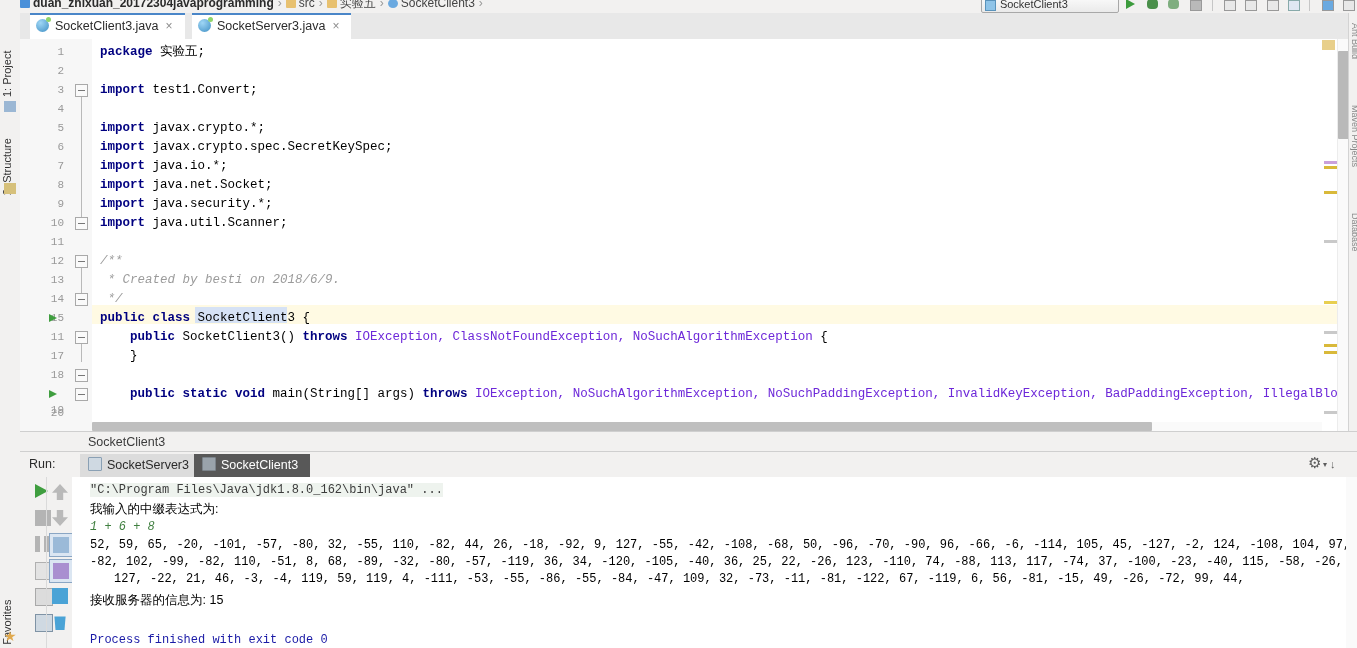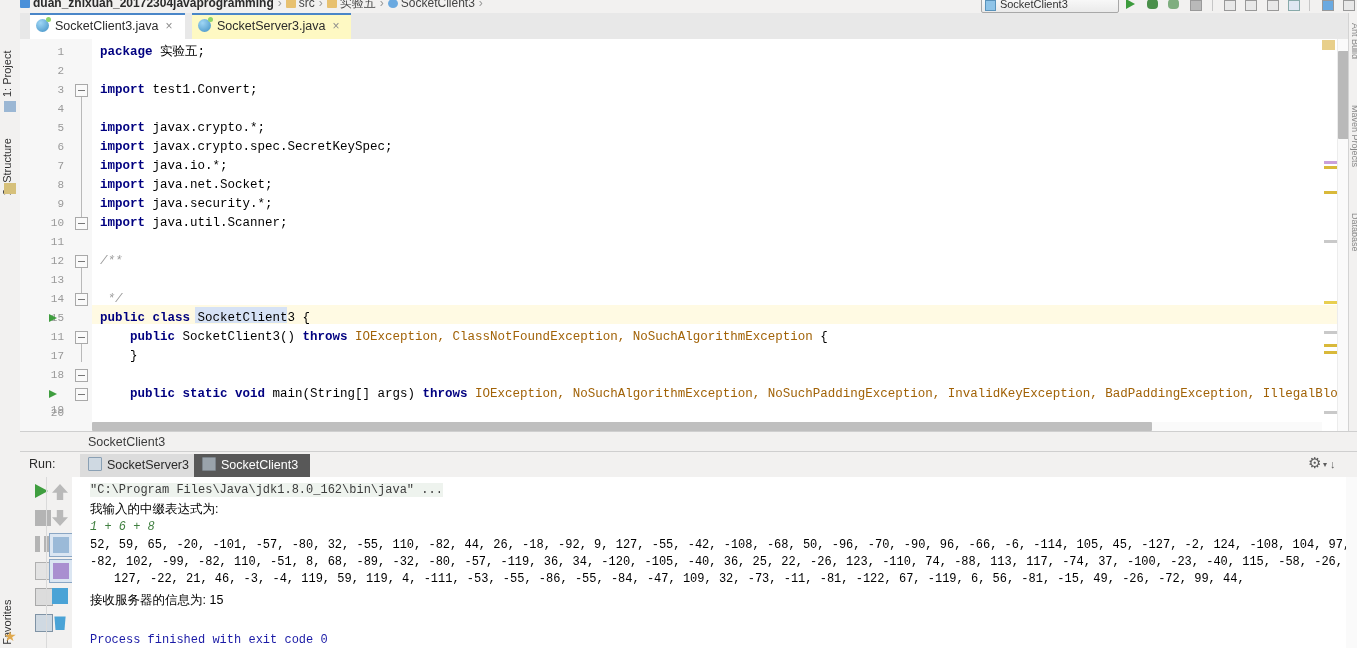--- a/index.html
+++ b/index.html
@@ -60,21 +60,21 @@
   .etab{position:absolute;top:0;height:26px;line-height:26px;
     font-size:12.5px;color:#2b2b2b;padding:0 8px 0 6px;white-space:nowrap;cursor:default;}
   .etab .ico{display:inline-block;width:13px;height:13px;border-radius:50%;
     background:radial-gradient(circle at 35% 30%,#9fd6f5,#3f8fc4);
     vertical-align:-2px;margin-right:6px;position:relative;}
   .etab .ico:after{content:"";position:absolute;right:-2px;top:-2px;width:5px;height:5px;
     background:#8fd46a;border-radius:50%;}
   .etab .x{display:inline-block;width:11px;color:#8d8d8d;font-size:12px;margin-left:7px;}
   .etab.sel{background:#ffffff;border-bottom:1px solid #fff;}
   .etab.sel:before{content:"";position:absolute;left:0;right:0;top:0;height:2px;background:#4a86c8;}
-  .etab.act{background:#fef9c3;}
+  .etab.act{background:#ffffff;}
   .etab.act:before{content:"";position:absolute;left:0;right:0;top:0;height:2px;background:#4a86c8;}
   .etab-t1{left:10px;}
   .etab-t2{left:172px;}
 
   
   .editor{position:absolute;left:20px;top:39px;width:1337px;height:392px;background:#fff;
     overflow:hidden;}
   .gutter{position:absolute;left:0;top:0;width:52px;height:392px;background:#f7f7f7;
     border-right:1px solid #e2e2e2;}
   .foldbar{position:absolute;left:52px;top:0;width:20px;height:392px;background:#f7f7f7;}
@@ -86,21 +86,21 @@
   .foldh{position:absolute;left:3px;width:13px;height:13px;border:1px solid #a9a9a9;
     background:#fafafa;box-sizing:border-box;}
   .foldh:after{content:"";position:absolute;left:2px;top:5px;width:7px;height:1px;background:#777;}
   .foldline{position:absolute;left:9px;width:1px;background:#b9b9b9;}
 
   .codearea{position:absolute;left:80px;top:0;right:0;height:392px;}
   .cl{position:absolute;left:0;height:19px;line-height:19px;white-space:pre;
     font-family:"Liberation Mono", monospace;font-size:12.5px;color:#000;}
   .kw{color:#000080;font-weight:bold;}
   .cmt{color:#9b9b9b;font-style:italic;}
-  .exc{color:#a16207;margin-top:32px;}
+  .exc{color:#6d28d9;margin-top:32px;}
   .hl-line{position:absolute;left:0;right:0;height:19px;background:#fffae3;}
   .hl-word{position:absolute;height:16px;background:#d6e2f5;}
 
   
   .rmark{position:absolute;right:20px;width:13px;height:3px;}
   .vscroll{position:absolute;right:8px;top:0;width:11px;height:392px;background:#fafafa;
     border-left:1px solid #ececec;}
   .vthumb{position:absolute;right:8px;width:11px;background:#b9b9b9;border-radius:1px;}
   .rrail{position:absolute;right:0;top:0;width:8px;height:392px;background:#f2f1f0;
     border-left:1px solid #d3d3d3;}
@@ -244,20 +244,21 @@
 
       <div class="cl" style="top:4px"><span class="kw">package</span> <span>实验五;</span></div>
       <div class="cl" style="top:42px"><span class="kw">import</span> test1.Convert;</div>
       <div class="cl" style="top:80px"><span class="kw">import</span> javax.crypto.*;</div>
       <div class="cl" style="top:99px"><span class="kw">import</span> javax.crypto.spec.SecretKeySpec;</div>
       <div class="cl" style="top:118px"><span class="kw">import</span> java.io.*;</div>
       <div class="cl" style="top:137px"><span class="kw">import</span> java.net.Socket;</div>
       <div class="cl" style="top:156px"><span class="kw">import</span> java.security.*;</div>
       <div class="cl" style="top:175px"><span class="kw">import</span> java.util.Scanner;</div>
       <div class="cl cmt" style="top:213px">/**</div>
+      <div class="cl cmt" style="top:232px"> * Created by besti on 2018/6/9.</div>
       <div class="cl cmt" style="top:251px"> */</div>
       <div class="cl" style="top:270px"><span class="kw">public class</span> SocketClient3 {</div>
       <div class="cl" style="top:289px">    <span class="kw">public</span> SocketClient3() <span class="kw">throws</span> <span class="exc">IOException, ClassNotFoundException, NoSuchAlgorithmException</span> {</div>
       <div class="cl" style="top:308px">    }</div>
       <div class="cl" style="top:346px">    <span class="kw">public static void</span> main(String[] args) <span class="kw">throws</span> <span class="exc">IOException, NoSuchAlgorithmException, NoSuchPaddingException, InvalidKeyException, BadPaddingException, IllegalBlockSizeException, ClassNotFoundException,</span></div>
     </div>
 
     <div class="rmark" style="top:1px;background:#e8cf8a;height:10px;right:22px"></div>
     <div class="rmark" style="top:122px;background:#c9a0dc"></div>
     <div class="rmark" style="top:127px;background:#d9b93a"></div>

